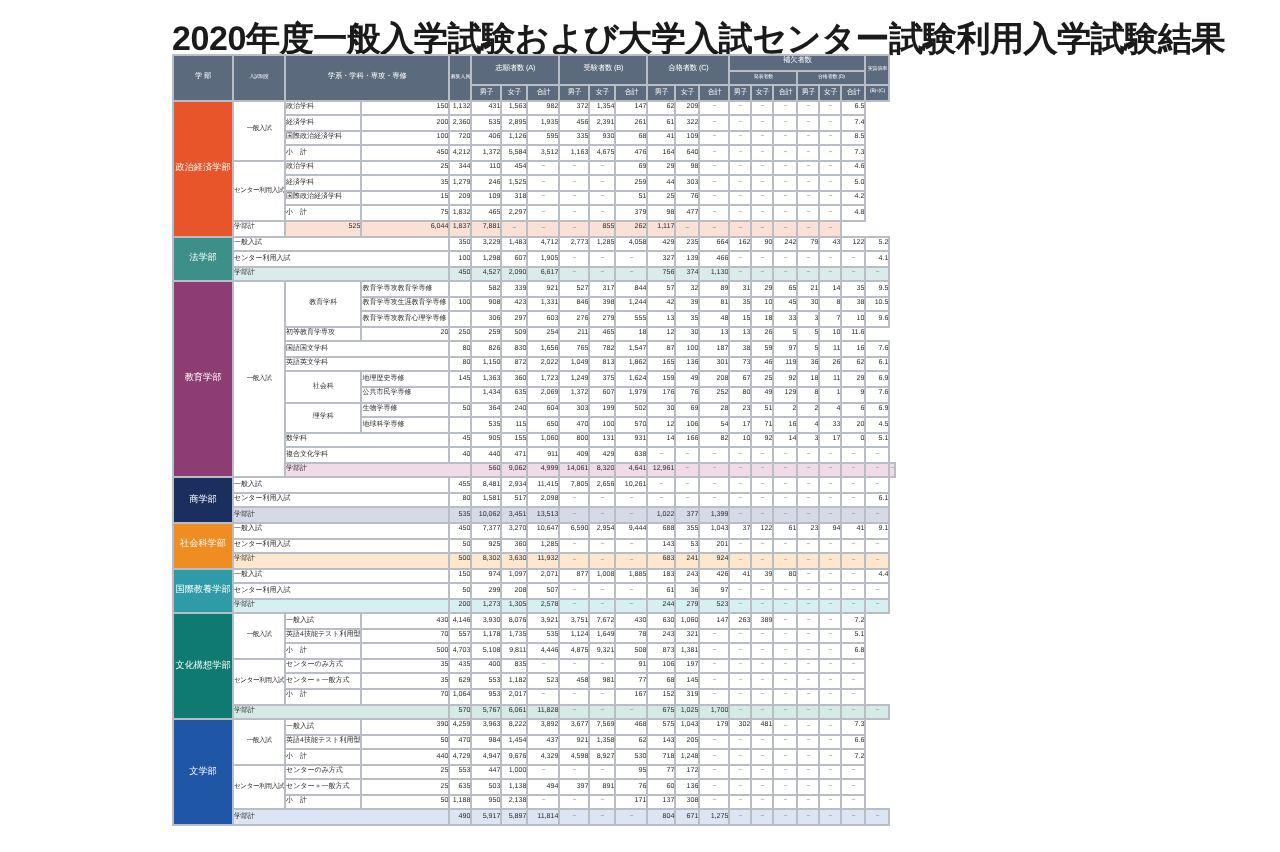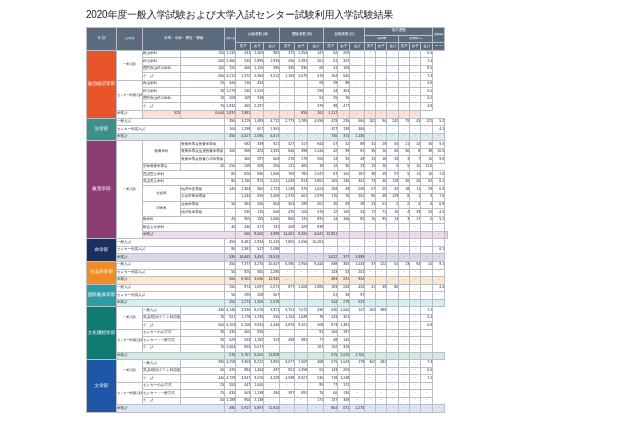--- a/index.html
+++ b/index.html
@@ -8,21 +8,21 @@
     background:#ffffff;
     font-family:"Liberation Sans","DejaVu Sans",sans-serif;
     overflow:hidden;
     -webkit-font-smoothing:none;
   }
   #page{position:relative;width:640px;height:426px;box-sizing:border-box;}
 
   
   .title{
     position:absolute;left:86px;top:8px;
-    font-size:10px;font-weight:normal;color:#1a1a1a;
+    font-size:17px;font-weight:bold;color:#1a1a1a;
     letter-spacing:-0.2px;white-space:nowrap;
   }
 
   
   .tblwrap{position:absolute;left:86px;top:27px;}
   table.main{
     border-collapse:collapse;
     table-layout:fixed;
     font-size:3.6px;
     color:#2a2a2a;

